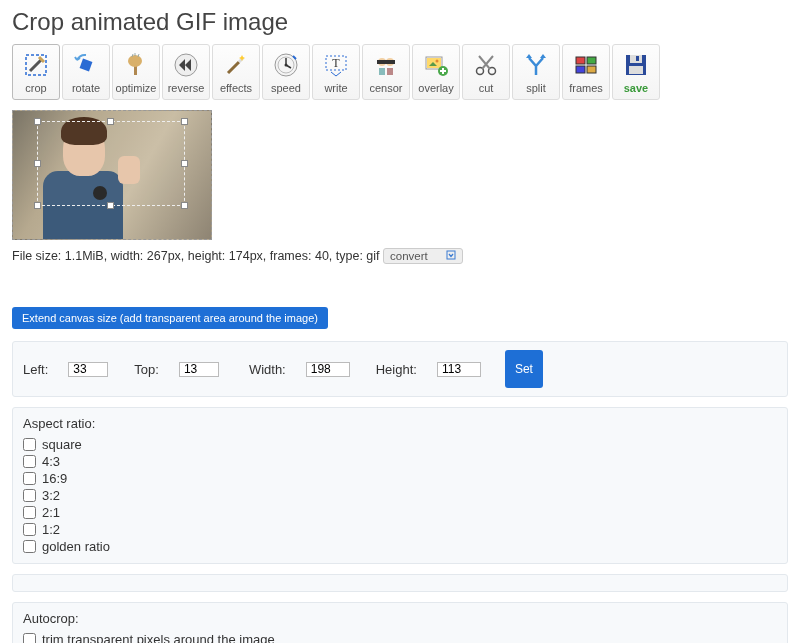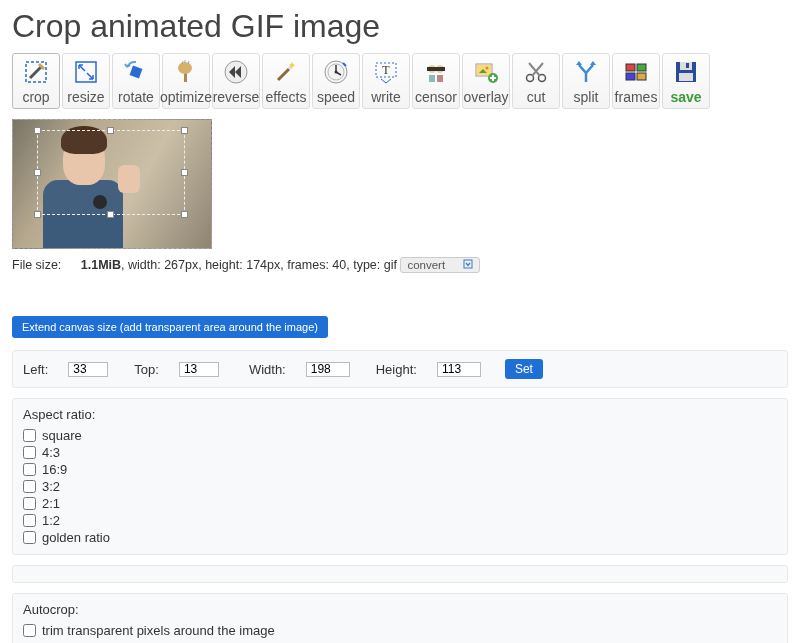--- a/index.html
+++ b/index.html
@@ -1,44 +1,44 @@
 <!DOCTYPE html>
 <html><head>
 <meta charset="utf-8">
 <style>
 * { box-sizing: border-box; margin: 0; padding: 0; }
 body { font-family: "Segoe UI", Arial, sans-serif; font-size: 13px; color: #333; background: #fff; padding: 8px 12px; }
-h1 { font-size: 32px; font-weight: 400; color: #444; margin-bottom: 8px; }
+h1 { font-size: 24px; font-weight: 400; color: #444; margin-bottom: 8px; }
 .toolbar { display: flex; gap: 2px; margin-bottom: 10px; }
 .tb-btn { width: 48px; height: 56px; border: 1px solid #ddd; background: linear-gradient(#fdfdfd,#f4f4f4); border-radius: 3px; display: flex; flex-direction: column; align-items: center; justify-content: center; cursor: pointer; font-size: 10px; color: #555; gap: 3px; }
 .tb-btn.active { border-color: #bbb; }
 .tb-btn .ic { width: 28px; height: 28px; display: flex; align-items: center; justify-content: center; }
-.tb-btn .lbl { font-size: 14px; }
+.tb-btn .lbl { font-size: 11px; }
 .tb-btn.save .lbl { color: #3a9a3a; font-weight: 600; }
 .preview { position: relative; width: 200px; height: 130px; border: 1px dashed #999; background: linear-gradient(120deg,#7a7466 0%, #b6a98f 30%, #c9bda4 60%, #8e8473 100%); overflow: hidden; }
 .preview .scene { position: absolute; inset: 0; }
 .preview .head { position: absolute; left: 50px; top: 15px; width: 42px; height: 50px; background: #e6c4a8; border-radius: 45% 45% 40% 40%; }
 .preview .hair { position: absolute; left: 48px; top: 6px; width: 46px; height: 28px; background: #4a2f1d; border-radius: 50% 50% 30% 30%; }
 .preview .shirt { position: absolute; left: 30px; top: 60px; width: 80px; height: 70px; background: #3c5a7a; border-radius: 15px 15px 0 0; }
 .preview .hand { position: absolute; left: 105px; top: 45px; width: 22px; height: 28px; background: #e6c4a8; border-radius: 6px; }
 .preview .mic { position: absolute; left: 80px; top: 75px; width: 14px; height: 14px; background: #222; border-radius: 50%; }
 .crop-box { position: absolute; border: 1px dashed #eee; background: rgba(255,255,255,0.04); }
 .handle { position: absolute; width: 7px; height: 7px; background: #fff; border: 1px solid #888; }
 .h-nw{left:-4px;top:-4px}.h-n{left:50%;top:-4px;margin-left:-4px}.h-ne{right:-4px;top:-4px}
 .h-w{left:-4px;top:50%;margin-top:-4px}.h-e{right:-4px;top:50%;margin-top:-4px}
 .h-sw{left:-4px;bottom:-4px}.h-s{left:50%;bottom:-4px;margin-left:-4px}.h-se{right:-4px;bottom:-4px}
 .fileinfo { font-size: 12.5px; color: #333; margin: 8px 0 12px; }
-.fileinfo b { font-weight: 700; margin-left: 16px; }
+.fileinfo b { font-weight: 400; }
 .convert-btn { display: inline-flex; align-items: center; gap: 18px; background: #eee; border: 1px solid #ccc; border-radius: 3px; padding: 1px 6px; font-size: 11.5px; color: #555; cursor: pointer; }
 .extend-btn { background: #1e6fd6; color: #fff; border: none; border-radius: 3px; padding: 5px 10px; font-size: 11px; cursor: pointer; margin-bottom: 12px; margin-top: 31px; }
 .panel { border: 1px solid #e3e8ed; background: #f7f9fb; border-radius: 3px; padding: 8px 10px; margin-bottom: 10px; }
 .dim-row { display: flex; align-items: center; gap: 20px; font-size: 13px; }
 .dim-row input[type=text] { width: 40px; height: 15px; border: 1px solid #bbb; padding: 2px 4px; font-size: 12px; }
 .dim-row input.wide { width: 44px; }
-.set-btn { background: #1e6fd6; color: #fff; border: none; border-radius: 3px; padding: 3px 10px; font-size: 12px; cursor: pointer; margin-left: 4px; }
+.set-btn { background: #1e6fd6; color: #fff; border: none; border-radius: 3px; padding: 12px 10px; font-size: 12px; cursor: pointer; margin-left: 4px; }
 .section-label { font-size: 13px; color: #333; margin-bottom: 5px; }
 .chk-list { list-style: none; }
 .chk-list li { display: flex; align-items: center; gap: 6px; font-size: 13px; color: #333; padding: 1px 0; }
 .chk-list input[type=checkbox] { width: 13px; height: 13px; }
 .cropwith { display: flex; align-items: center; gap: 8px; margin-top: 6px; }
 .cropwith select { width: 260px; height: 22px; border: 1px solid #aaa; font-size: 12px; padding: 1px 4px; background: #fff; }
 .radio-dot { width: 10px; height: 10px; border-radius: 50%; background: radial-gradient(circle at 35% 35%, #eee 0%, #bbb 60%, #888 100%); border: 1px solid #999; }
 </style>
 </head>
 <body>
@@ -54,30 +54,20 @@
           <rect x="3" y="3" width="20" height="20" fill="none" stroke="#2a6bd4" stroke-width="1.5" stroke-dasharray="3 2"></rect>
           <path d="M7 19 L19 7" stroke="#555" stroke-width="3"></path>
           <path d="M16 5 L21 10" stroke="#caa35a" stroke-width="3"></path>
         </svg>
       </span>
       <span class="lbl">crop</span>
     </div>
     <div class="tb-btn">
       <span class="ic">
         <svg width="26" height="26" viewBox="0 0 26 26">
-          <rect x="3" y="3" width="20" height="20" fill="none" stroke="#2a6bd4" stroke-width="1.5"></rect>
-          <path d="M6 6 L12 12 M20 20 L14 14" stroke="#2a6bd4" stroke-width="1.5"></path>
-          <path d="M6 6 L6 10 M6 6 L10 6 M20 20 L20 16 M20 20 L16 20" stroke="#2a6bd4" stroke-width="1.5"></path>
-        </svg>
-      </span>
-      <span class="lbl">resize</span>
-    </div>
-    <div class="tb-btn">
-      <span class="ic">
-        <svg width="26" height="26" viewBox="0 0 26 26">
           <rect x="8" y="8" width="10" height="10" fill="#2a6bd4" transform="rotate(20 13 13)"></rect>
           <path d="M4 8 A9 9 0 0 1 13 3" fill="none" stroke="#5aa2e0" stroke-width="2"></path>
           <path d="M4 8 L2 5 M4 8 L7 6" stroke="#5aa2e0" stroke-width="2"></path>
         </svg>
       </span>
       <span class="lbl">rotate</span>
     </div>
     <div class="tb-btn">
       <span class="ic">
         <svg width="26" height="26" viewBox="0 0 26 26">

